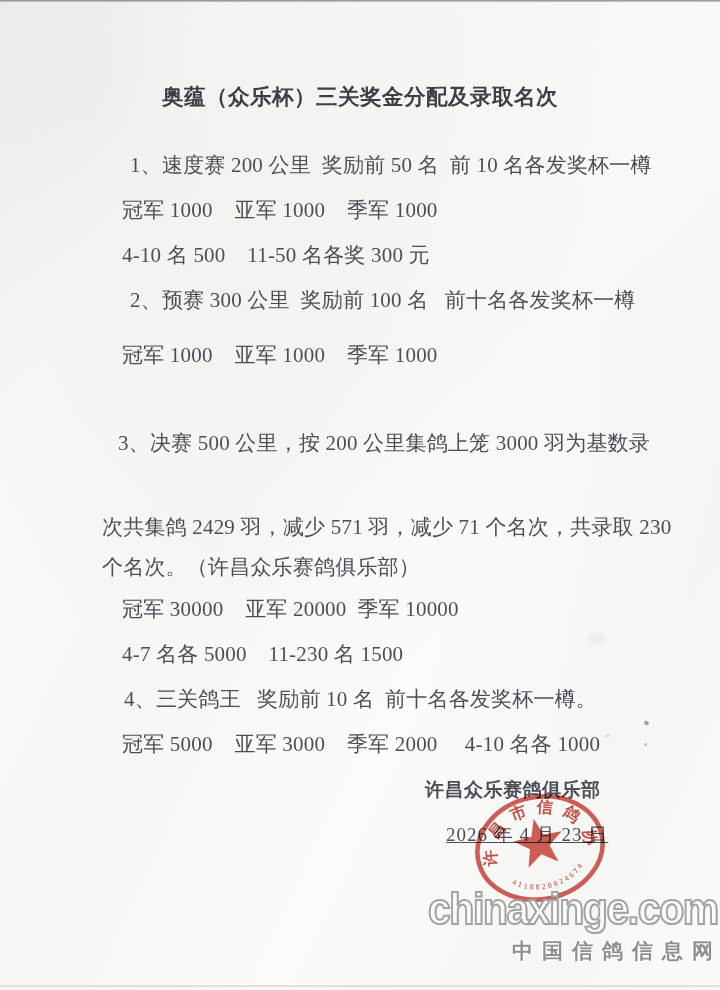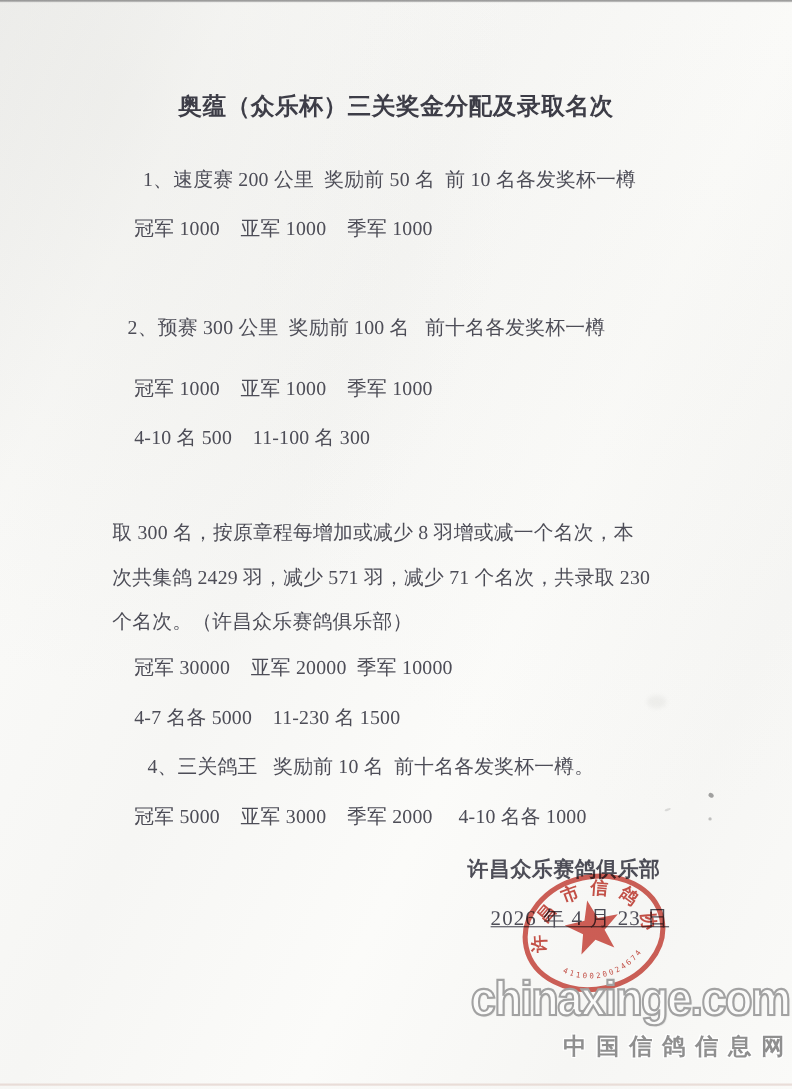--- a/index.html
+++ b/index.html
@@ -23,21 +23,21 @@
     position:absolute;left:0;top:985px;width:720px;height:2px;
     background:#e7d9d4;opacity:.9;
   }
   .title{
     position:absolute;left:162px;top:82px;margin:0;
     font-size:21.5px;font-weight:bold;letter-spacing:.5px;
     color:#3d3d47;white-space:pre;
   }
   .line{
     position:absolute;
-    font-size:18px;color:#4d4d57;white-space:pre;letter-spacing:.2px;
+    font-size:21px;color:#4d4d57;white-space:pre;letter-spacing:.2px;
   }
   .signature{
     position:absolute;left:425px;top:777px;
     font-size:19px;color:#4d4d57;white-space:pre;letter-spacing:.5px;font-weight:bold;
   }
   .date{
     position:absolute;left:446px;top:822px;
     font-size:19px;color:#4d4d57;white-space:pre;letter-spacing:1px;text-decoration:underline;
   }
   .seal{
@@ -79,29 +79,29 @@
 
 <div class="paper">
 
   <div class="edge-top"></div>
   <div class="edge-bottom"></div>
 
   <h1 class="title">奥蕴（众乐杯）三关奖金分配及录取名次</h1>
 
   <div class="line" style="top:151px;left:130px">1、速度赛 200 公里  奖励前 50 名  前 10 名各发奖杯一樽</div>
   <div class="line" style="top:196px;left:122px">冠军 1000    亚军 1000    季军 1000</div>
-  <div class="line" style="top:286px;left:116px">2、预赛 300 公里  奖励前 100 名   前十名各发奖杯一樽</div>
+  <div class="line" style="top:241px;left:122px">4-10 名 500    11-50 名各奖 300 元</div>
+  <div class="line" style="top:286px;left:130px">2、预赛 300 公里  奖励前 100 名   前十名各发奖杯一樽</div>
   <div class="line" style="top:341px;left:122px">冠军 1000    亚军 1000    季军 1000</div>
-  <div class="line" style="top:386px;left:122px">4-10 名 500    11-100 名 300</div>
-  <div class="line" style="top:472px;left:102px">取 300 名，按原章程每增加或减少 8 羽增或减一个名次，本</div>
+  <div class="line" style="top:429px;left:118px">3、决赛 500 公里，按 200 公里集鸽上笼 3000 羽为基数录</div>
   <div class="line" style="top:513px;left:102px">次共集鸽 2429 羽，减少 571 羽，减少 71 个名次，共录取 230</div>
   <div class="line" style="top:553px;left:102px">个名次。（许昌众乐赛鸽俱乐部）</div>
   <div class="line" style="top:595px;left:122px">冠军 30000    亚军 20000  季军 10000</div>
   <div class="line" style="top:640px;left:122px">4-7 名各 5000    11-230 名 1500</div>
-  <div class="line" style="top:685px;left:134px">4、三关鸽王   奖励前 10 名  前十名各发奖杯一樽。</div>
+  <div class="line" style="top:685px;left:124px">4、三关鸽王   奖励前 10 名  前十名各发奖杯一樽。</div>
   <div class="line" style="top:730px;left:122px">冠军 5000    亚军 3000    季军 2000     4-10 名各 1000</div>
 
   <div class="signature">许昌众乐赛鸽俱乐部</div>
   <div class="date">2026 年 4 月 23 日</div>
 
   <svg class="seal" viewBox="0 0 144 116">
     <defs>
       <path id="arcTop" d="M 29.7 68 A 45 35 0 1 1 114.3 68" fill="none"></path>
       <path id="arcBottom" d="M 31 79.5 A 50 41 0 0 0 113 79.5" fill="none"></path>
     </defs>

